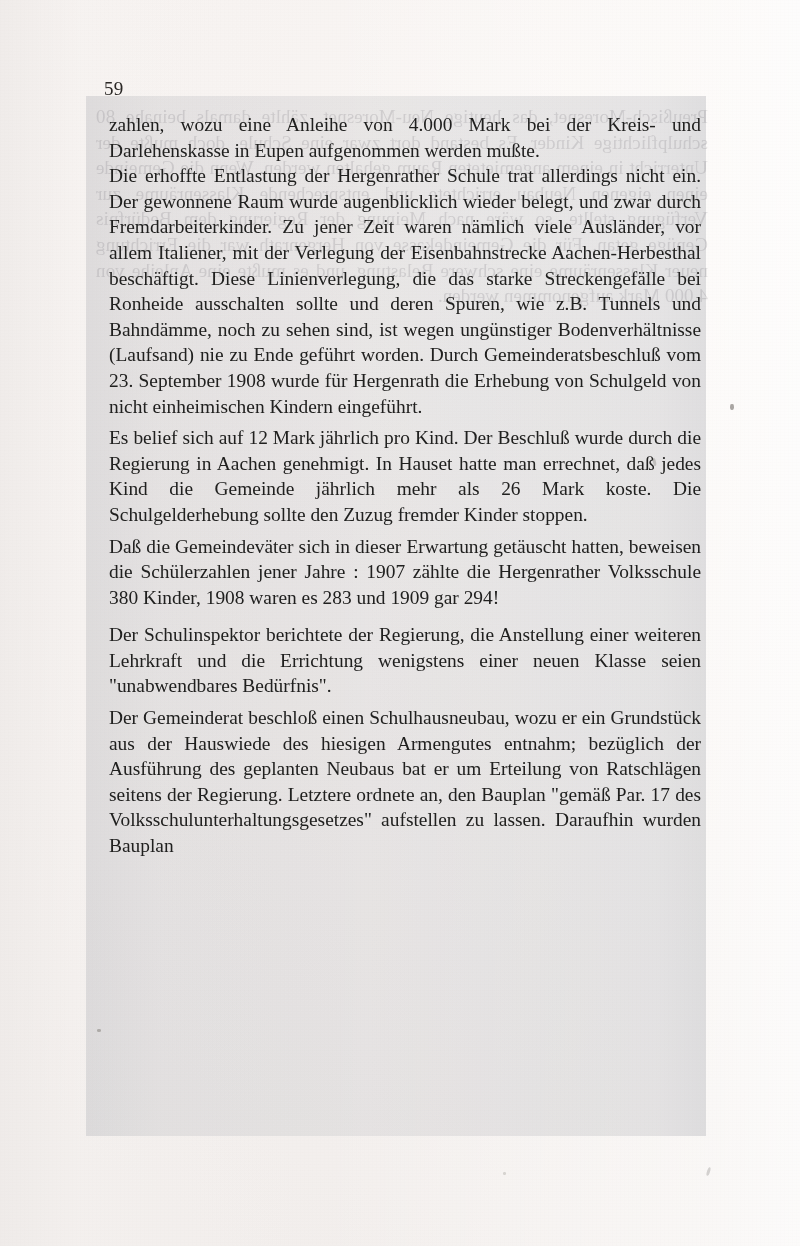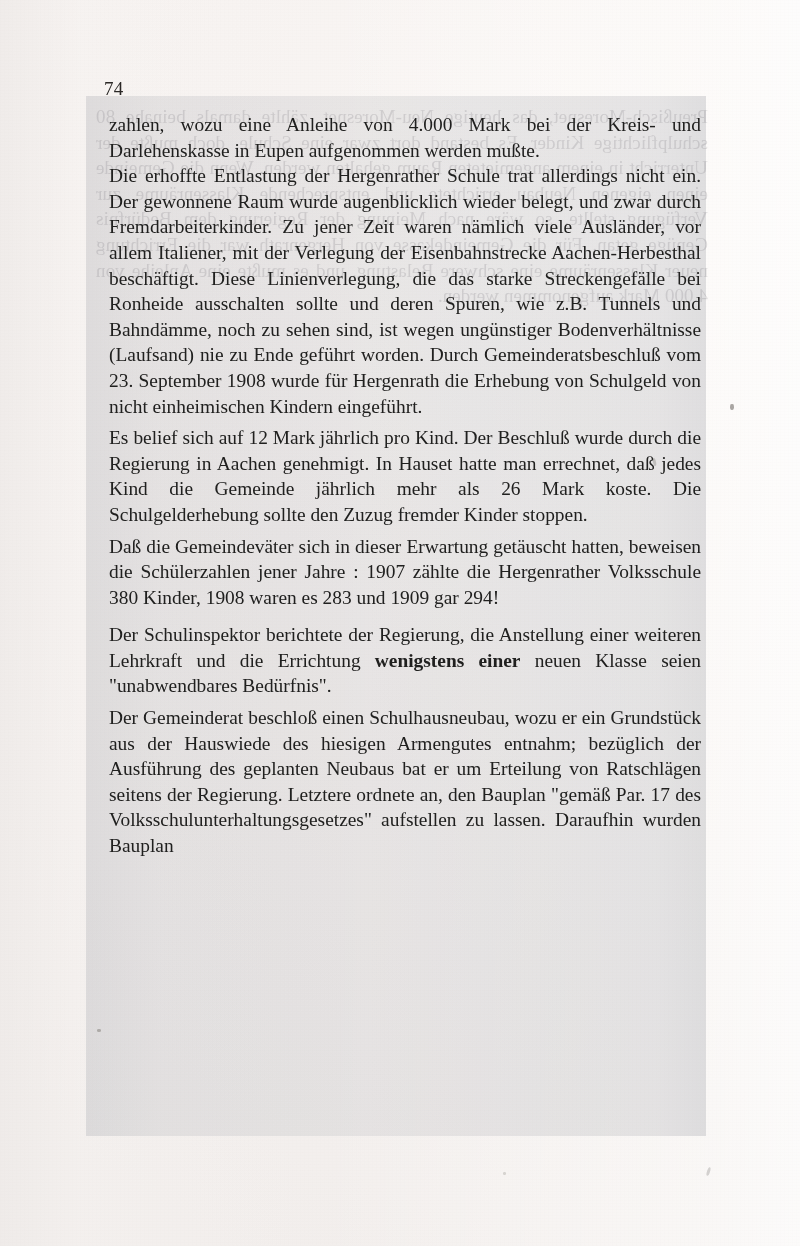--- a/index.html
+++ b/index.html
@@ -125,21 +125,21 @@
     margin: 11px 0 12px 0 !important;
     text-align: center;
     font-weight: bold;
     font-size: 19.4px;
     letter-spacing: -0.1px;
     color: #16150f;
   }
 
   .gap-sm { height: 6px; }
 
-  b.inline-bold { font-weight: bold; }
+  b.inline-bold { font-weight: normal; }
 
   
   .last-line { text-align: justify; }
   .last-line::after {
     content: "";
     display: inline-block;
     width: 100%;
   }
 
   
@@ -175,21 +175,21 @@
 
   <div class="paper-base"></div>
   <div class="paper-sheen"></div>
   <div class="scan-band"></div>
   <div class="scan-band-2"></div>
 
   <div class="bleed-layer">Preußisch-Moresnet, das heutige Neu-Moresnet, zählte damals beinahe 80 schulpflichtige Kinder. Es bestand dort zwar eine Schule, doch mußte der Unterricht in einem angemieteten Raum gehalten werden. Wenn die Gemeinde einen eigenen Neubau errichtete und entsprechende Klassenräume zur Verfügung stellte, so wäre nach Meinung der Regierung dem Bedürfnis Genüge getan. Für die Gemeindekasse von Hergenrath war die Errichtung neuer Klassenräume eine schwere Belastung, und es mußte eine Anleihe von 4.000 Mark aufgenommen werden.</div>
 
   <div class="content">
 
-    <div class="folio">74</div>
+    <div class="folio">59</div>
 
     <div class="column">
 
       <p>zahlen, wozu eine Anleihe von 4.000 Mark bei der Kreis- und Darlehenskasse in Eupen aufgenommen werden mußte.</p>
 
 
       <p class="p-indent">Die erhoffte Entlastung der Hergenrather Schule trat allerdings nicht ein. Der gewonnene Raum wurde augenblicklich wieder belegt, und zwar durch Fremdarbeiterkinder. Zu jener Zeit waren nämlich viele Ausländer, vor allem Italiener, mit der Verlegung der Eisenbahnstrecke Aachen-Herbesthal beschäftigt. Diese Linienverlegung, die das starke Streckengefälle bei Ronheide ausschalten sollte und deren Spuren, wie z.B. Tunnels und Bahndämme, noch zu sehen sind, ist wegen ungünstiger Bodenverhältnisse (Laufsand) nie zu Ende geführt worden. Durch Gemeinderatsbeschluß vom 23. September 1908 wurde für Hergenrath die Erhebung von Schulgeld von nicht einheimischen Kindern eingeführt.</p>
 
       <div class="gap-sm"></div>
 

